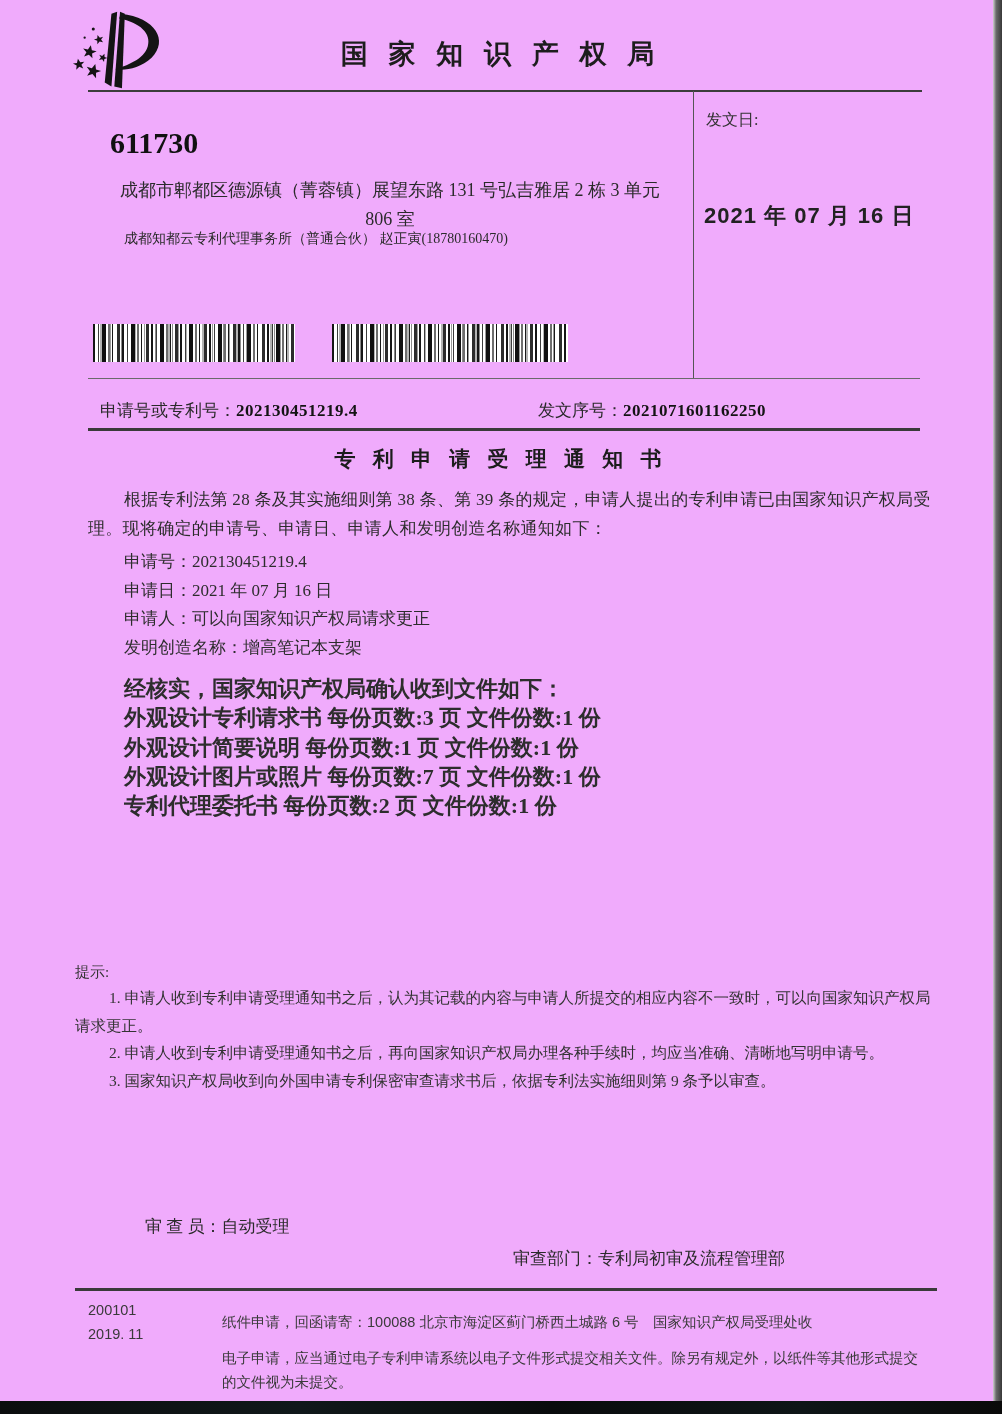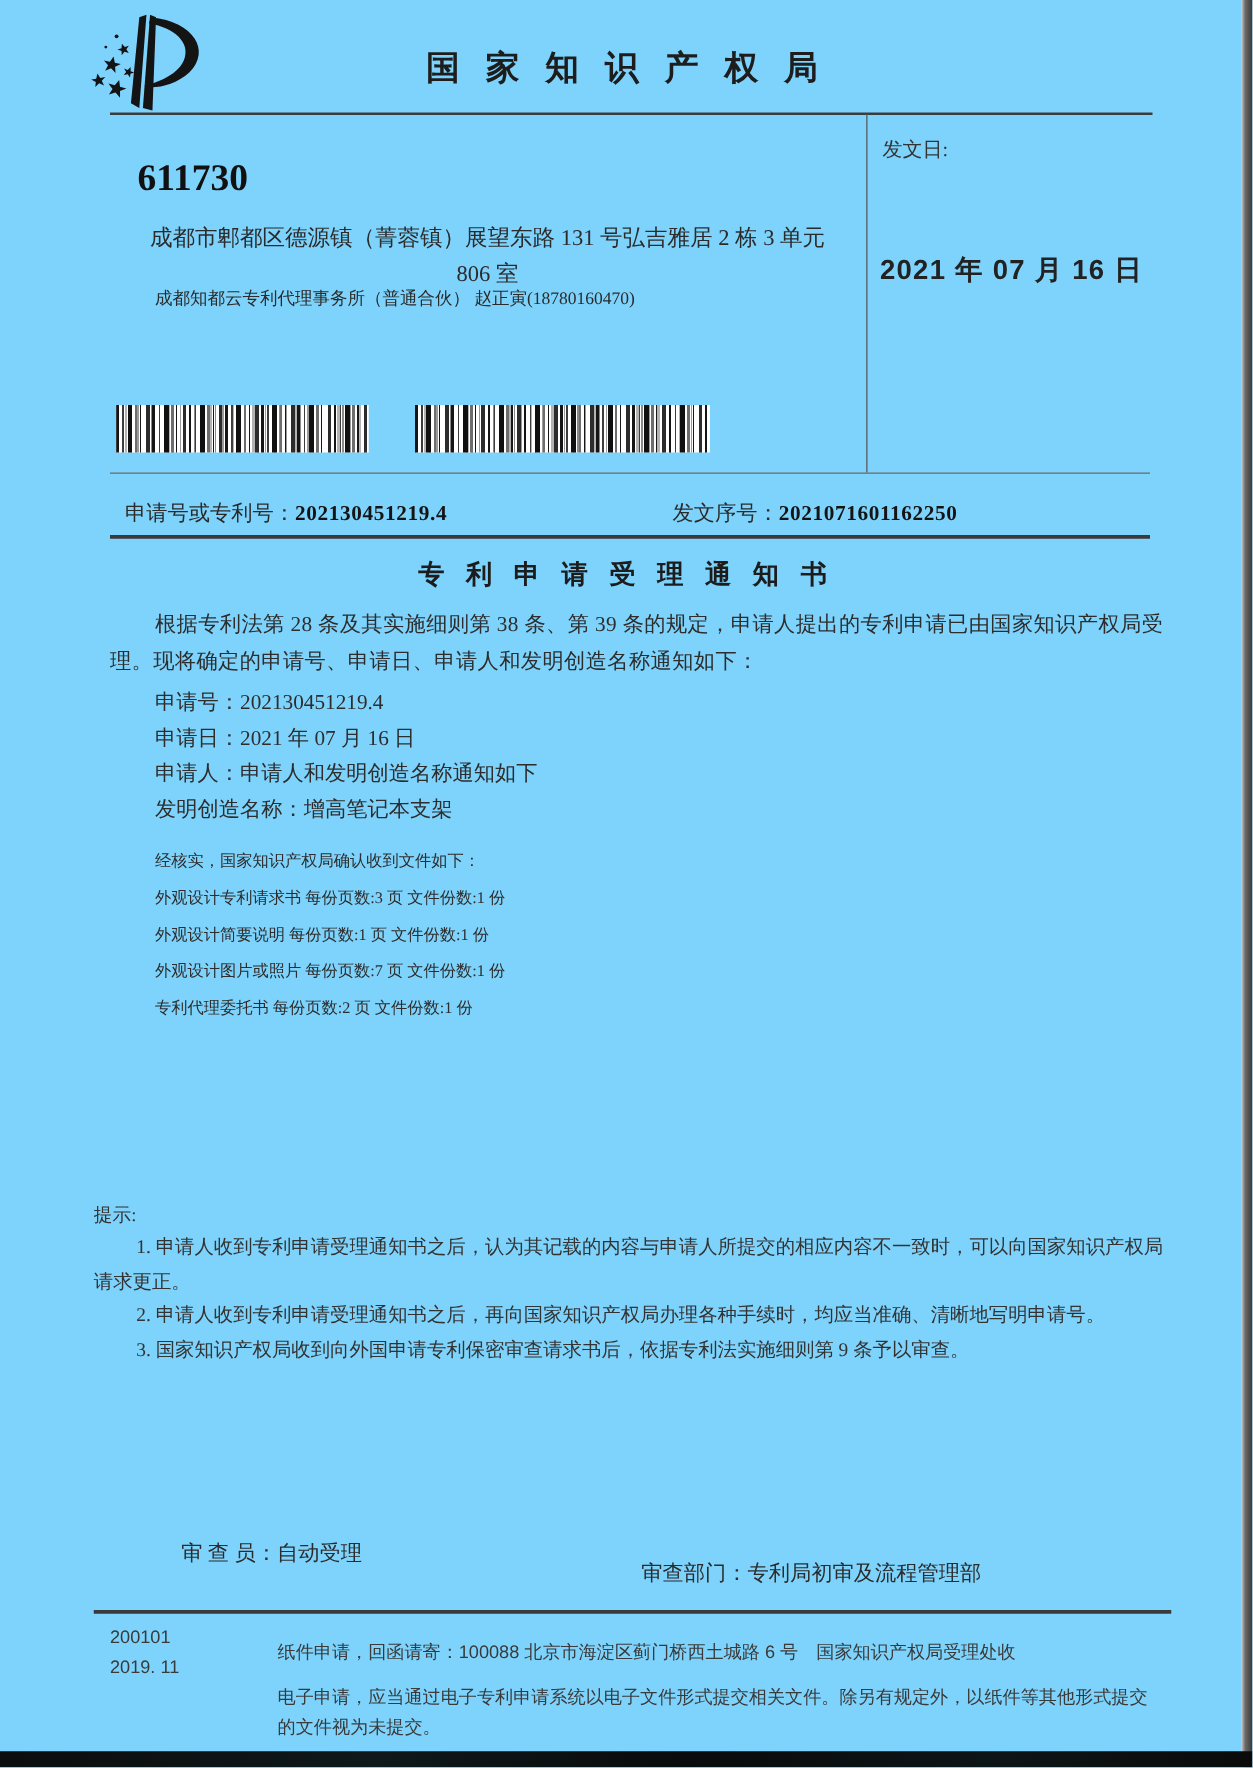--- a/index.html
+++ b/index.html
@@ -1,20 +1,20 @@
 <!DOCTYPE html>
 <html><head>
 <meta charset="utf-8">
 <style>
   html,body{margin:0;padding:0;background:#e8e8e8;}
   .page{
     position:relative;
     width:1002px;height:1414px;
     margin:0 auto;
-    background:#7dd3fc;
+    background:#f0abfc;
     font-family:"Liberation Serif","DejaVu Serif",serif;
     color:#262626;
     overflow:hidden;
   }
   
   .edge-strip{position:absolute;top:0;right:0;width:9px;height:100%;
     background:linear-gradient(90deg,#cfcfcf 0,#6a6a6a 35%,#383838 100%);}
   .bottom-bar{position:absolute;left:0;bottom:0;width:100%;height:13px;
     background:linear-gradient(90deg,#0b0d0e 0,#10181a 30%,#090b0c 55%,#0e1517 80%,#0a0a0a 100%);}
 
@@ -60,31 +60,31 @@
   .numrow .cell-a{position:absolute;left:100px;top:0;}
   .numrow .cell-b{position:absolute;left:538px;top:0;}
   .num-val{font-weight:700;color:#141414;letter-spacing:0.5px;}
 
   
   .notice-title{position:absolute;left:0;top:445px;width:100%;text-align:center;
     font-size:21px;font-weight:700;letter-spacing:6px;color:#1c1c1c;}
   .intro{position:absolute;left:88px;top:486px;width:846px;font-size:17px;
     line-height:28.5px;text-indent:36px;color:#2d2d2d;letter-spacing:0.3px;}
   .fields{position:absolute;left:124px;top:548px;font-size:17px;line-height:28.5px;color:#2d2d2d;}
-  .received{position:absolute;left:124px;top:674px;font-size:13px;line-height:29.3px;color:#2d2d2d;}
+  .received{position:absolute;left:124px;top:674px;font-size:22px;line-height:29.3px;color:#2d2d2d;font-weight:bold;}
 
   
   .hints-title{position:absolute;left:75px;top:963px;font-size:15px;color:#333;}
   .hints{position:absolute;left:75px;top:984px;width:856px;font-size:15.5px;
     line-height:27.5px;color:#333;}
   .hints p{margin:0;text-indent:34px;}
 
   
   .signoff{position:absolute;top:1215px;left:0;width:100%;font-size:17px;color:#2b2b2b;}
-  .signoff .examiner{position:absolute;left:145px;top:16px;}
+  .signoff .examiner{position:absolute;left:145px;top:0;}
   .signoff .department{position:absolute;left:513px;top:0;margin-top:32px;}
 
   
   .footer-rule{position:absolute;left:75px;top:1288px;width:862px;height:3px;background:#3a3a3a;}
   .footer{position:absolute;top:1298px;left:0;width:100%;
     font-family:"Liberation Sans","DejaVu Sans",sans-serif;font-size:14.5px;
     line-height:24px;color:#3a3a3a;}
   .footer .codes{position:absolute;left:88px;top:0;}
   .footer .ftext{position:absolute;left:210px;top:0;width:724px;}
   .footer .ftext p{margin:12px;}
@@ -138,21 +138,21 @@
     </div>
   </div>
   <div class="rule-mid2"></div>
 
   <div class="notice-title">专 利 申 请 受 理 通 知 书</div>
   <div class="intro">根据专利法第 28 条及其实施细则第 38 条、第 39 条的规定，申请人提出的专利申请已由国家知识产权局受理。现将确定的申请号、申请日、申请人和发明创造名称通知如下：</div>
 
   <div class="fields">
     <div><span>申请号：</span><span>202130451219.4</span></div>
     <div><span>申请日：</span><span>2021 年 07 月 16 日</span></div>
-    <div><span>申请人：</span><span>申请人和发明创造名称通知如下</span></div>
+    <div><span>申请人：</span><span>可以向国家知识产权局请求更正</span></div>
     <div><span>发明创造名称：</span><span>增高笔记本支架</span></div>
   </div>
 
   <div class="received">
     <div>经核实，国家知识产权局确认收到文件如下：</div>
     <div>外观设计专利请求书  每份页数:3 页  文件份数:1 份</div>
     <div>外观设计简要说明  每份页数:1 页  文件份数:1 份</div>
     <div>外观设计图片或照片  每份页数:7 页  文件份数:1 份</div>
     <div>专利代理委托书  每份页数:2 页  文件份数:1 份</div>
   </div>

